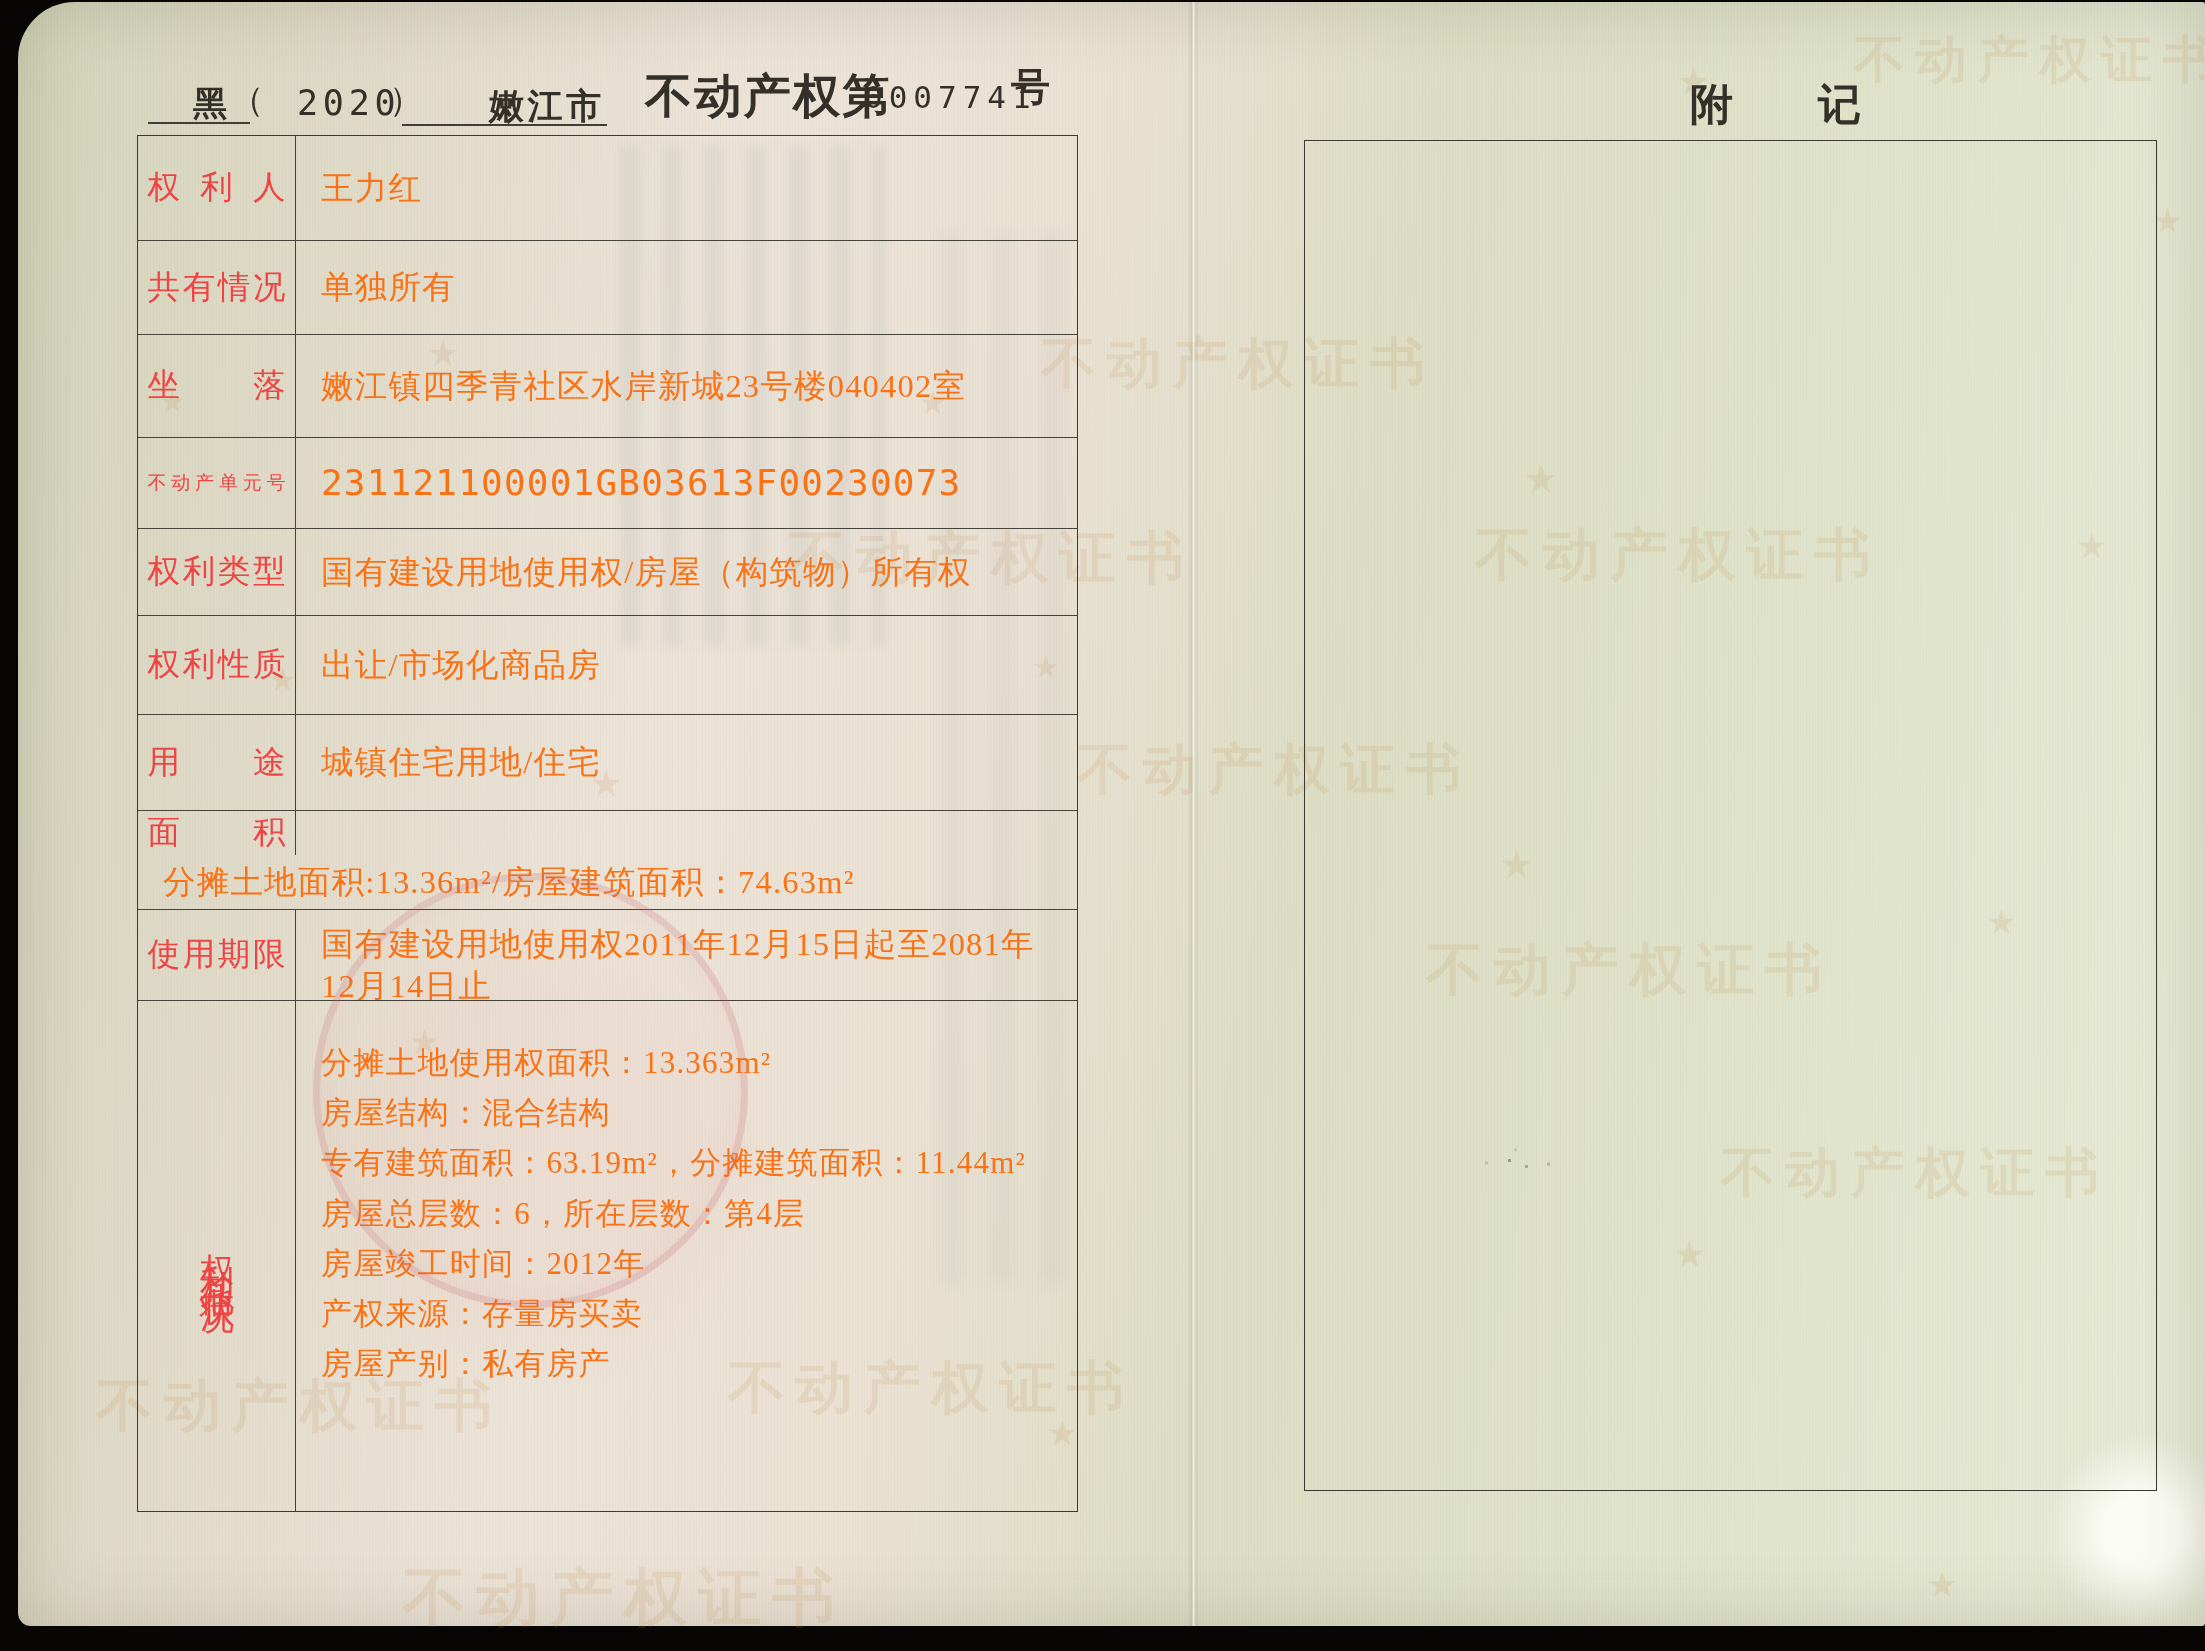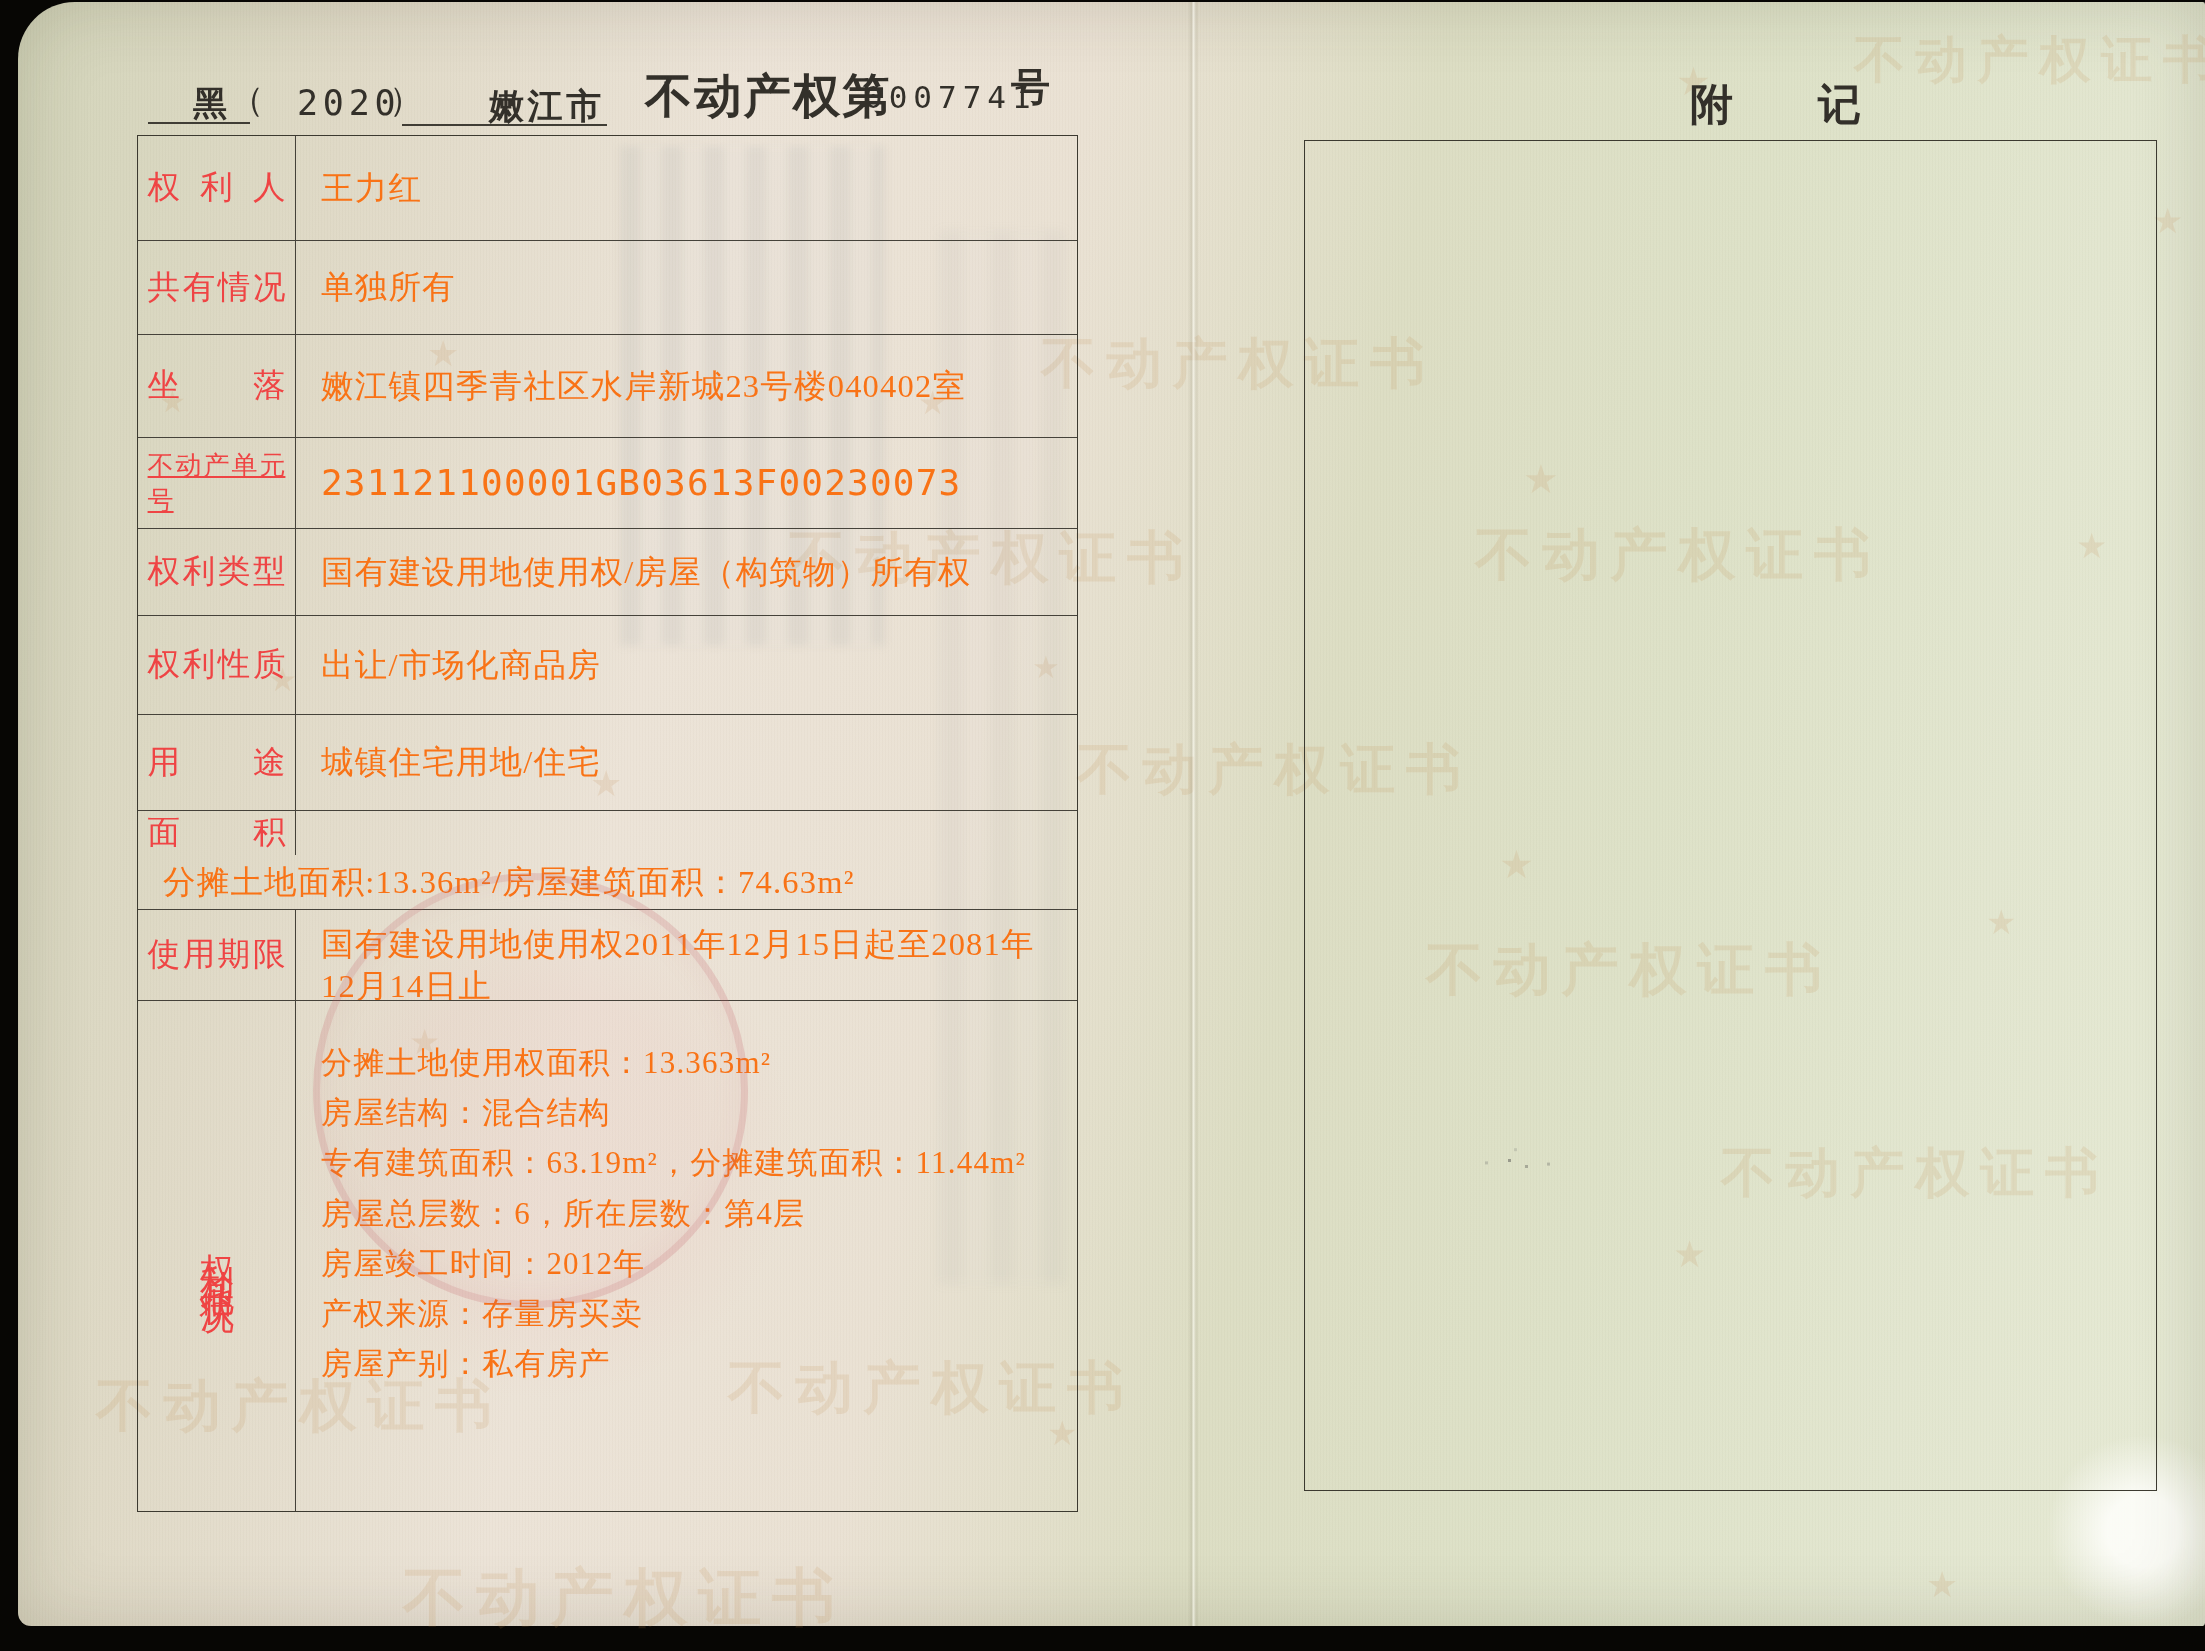--- a/index.html
+++ b/index.html
@@ -50,21 +50,21 @@
   .cell{box-sizing:border-box;}
   .lab{width:158px;border-right:1.8px solid #45423a;display:flex;align-items:center;padding:0 9.6px;}
   .lab span{display:block;width:100%;font-size:32.5px;color:#ef4444;text-align:justify;text-align-last:justify;}
   .lab.vert{justify-content:center;}
   .lab.vert span{writing-mode:vertical-rl;text-orientation:upright;width:auto;font-size:34px;letter-spacing:9.6px;text-align-last:auto;}
   .val{flex:1;display:flex;align-items:center;padding:0 18px 0 25px;font-size:32.5px;color:#f97316;letter-spacing:1.2px;line-height:1.3;}
   .val.top{align-items:flex-start;padding-top:13.2px;}
   .val.mono{font-family:"DejaVu Sans Mono","Liberation Mono",monospace;font-size:36px;letter-spacing:1.2px;}
   .val.col{flex-direction:column;align-items:flex-start;justify-content:flex-start;padding-top:37px;}
   .oline{font-size:31px;line-height:1.62;letter-spacing:1.2px;white-space:nowrap;}
-  .lab-sm span{font-size:26px;text-decoration:underline;}
+  .lab-sm span{font-size:19px;}
   .r1{height:104px;} .r2{height:94px;} .r3{height:103px;} .r4{height:91px;} .r5{height:87px;}
   .r6{height:99px;} .r7{height:96px;} .r8{height:99px;flex-direction:column;} .r9{height:91px;} .r10{flex:1;}
   
   .seal{position:absolute;left:313px;top:873px;width:421px;height:421px;border-radius:50%;
     border:7.2px solid rgba(195,88,98,0.20);
     box-shadow:inset 0 0 30px rgba(215,120,130,0.10);pointer-events:none;}
 </style>
 </head>
 <body>
 

